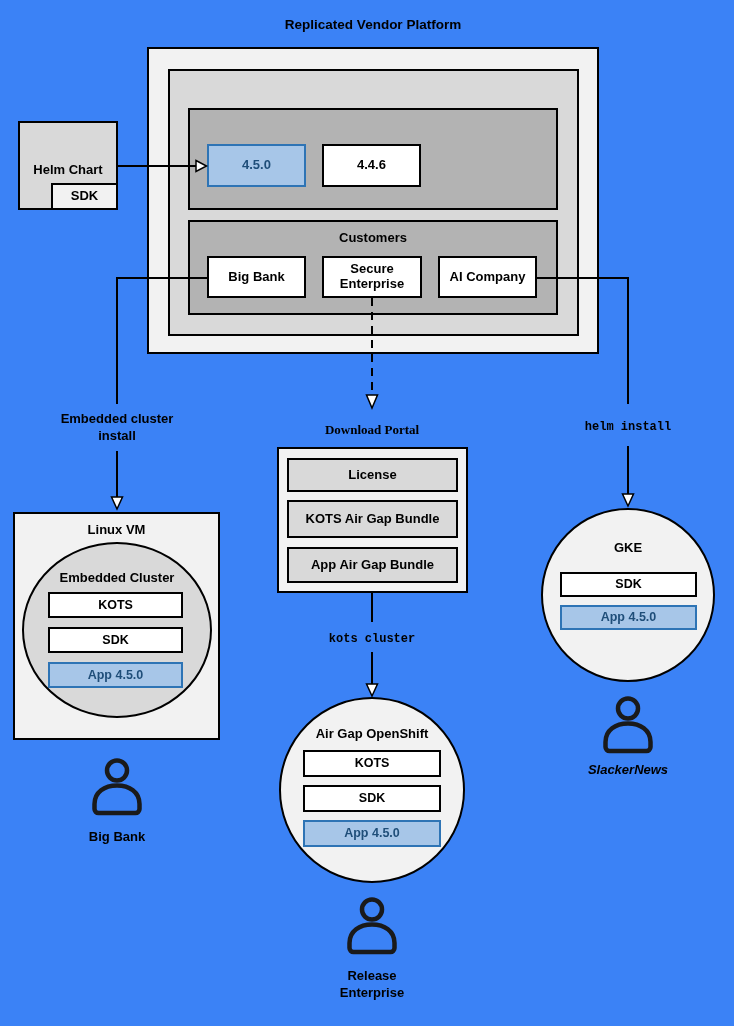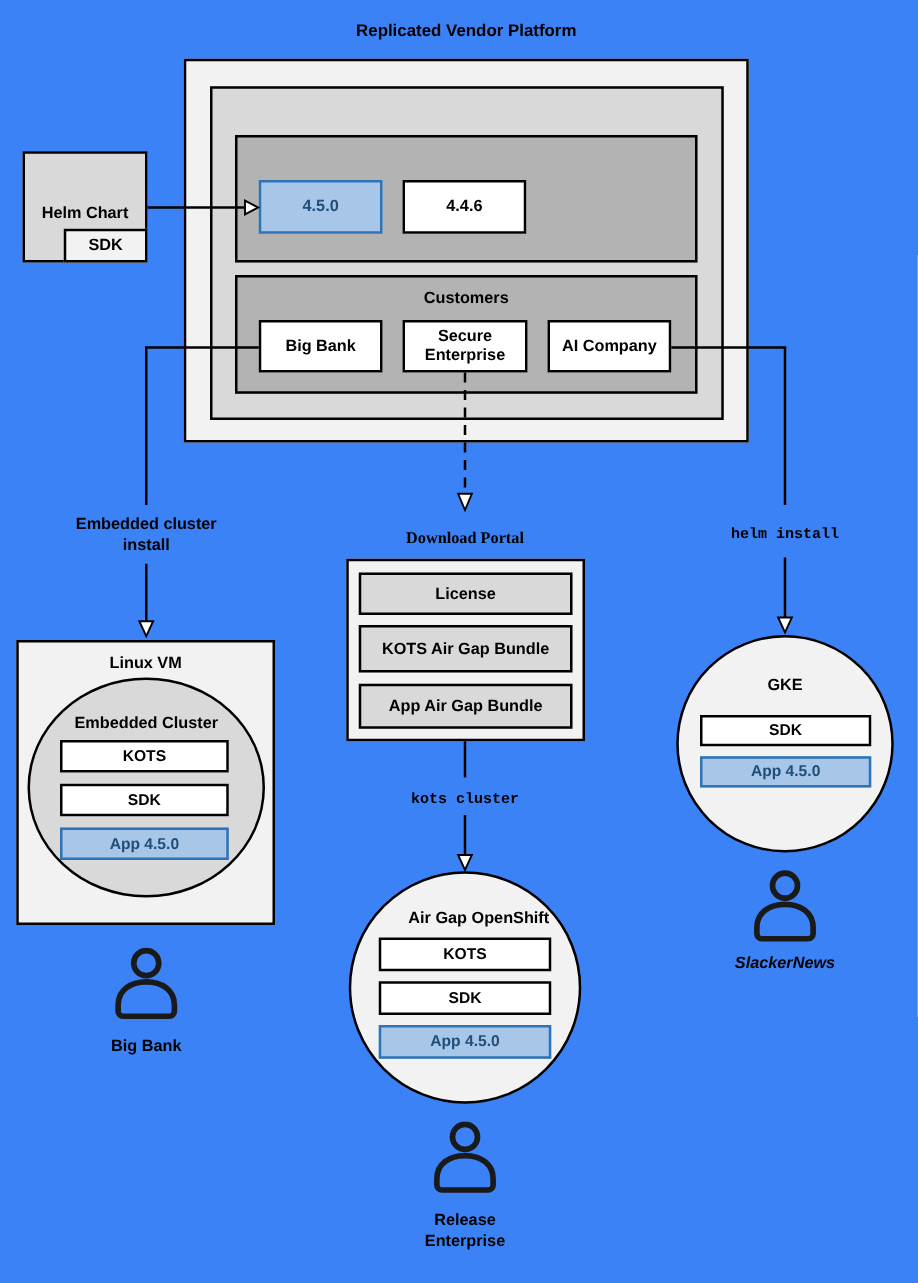--- a/index.html
+++ b/index.html
@@ -101,21 +101,21 @@
 
   <div class="lbl" style="left:292px; top:422px; width:160px;font-family:Liberation Serif, serif;">Download Portal</div>
   <div class="panel bg-light" style="left:277px; top:447px; width:191px; height:146px;"></div>
   <div class="box bg-med" style="left:287px; top:458px; width:171px; height:34px;">License</div>
   <div class="box bg-med" style="left:287px; top:500px; width:171px; height:38px;">KOTS Air Gap Bundle</div>
   <div class="box bg-med" style="left:287px; top:547px; width:171px; height:36px;">App Air Gap Bundle</div>
 
   <div class="lbl mono" style="left:292px; top:632px; width:160px;">kots cluster</div>
 
   <div class="panel bg-light circle" style="left:279px; top:697px; width:186px; height:186px;"></div>
-  <div class="lbl" style="left:300px; top:726px; width:166px;">Air Gap OpenShift</div>
+  <div class="lbl" style="left:289px; top:726px; width:166px;">Air Gap OpenShift</div>
   <div class="box bg-white stack" style="left:303px; top:750px; width:138px; height:27px;">KOTS</div>
   <div class="box bg-white stack" style="left:303px; top:785px; width:138px; height:27px;">SDK</div>
   <div class="box hl stack" style="left:303px; top:820px; width:138px; height:27px;">App 4.5.0</div>
 
   <svg class="person-svg" style="left:346px; top:897px;" width="52" height="58" viewBox="0 0 52 58">
     <circle cx="26" cy="12.5" r="10" fill="none" stroke="#1a1a1a" stroke-width="4.5"></circle>
     <path d="M 3.5 51 L 3.5 46 C 3.5 34 13.6 27.5 26 27.5 C 38.4 27.5 48.5 34 48.5 46 L 48.5 51 C 48.5 53.2 46.7 55 44.5 55 L 7.5 55 C 5.3 55 3.5 53.2 3.5 51 Z" fill="none" stroke="#1a1a1a" stroke-width="4.5" stroke-linejoin="round"></path>
   </svg>
   <div class="lbl multiline" style="left:312px; top:968px; width:120px;">Release
 Enterprise</div>

